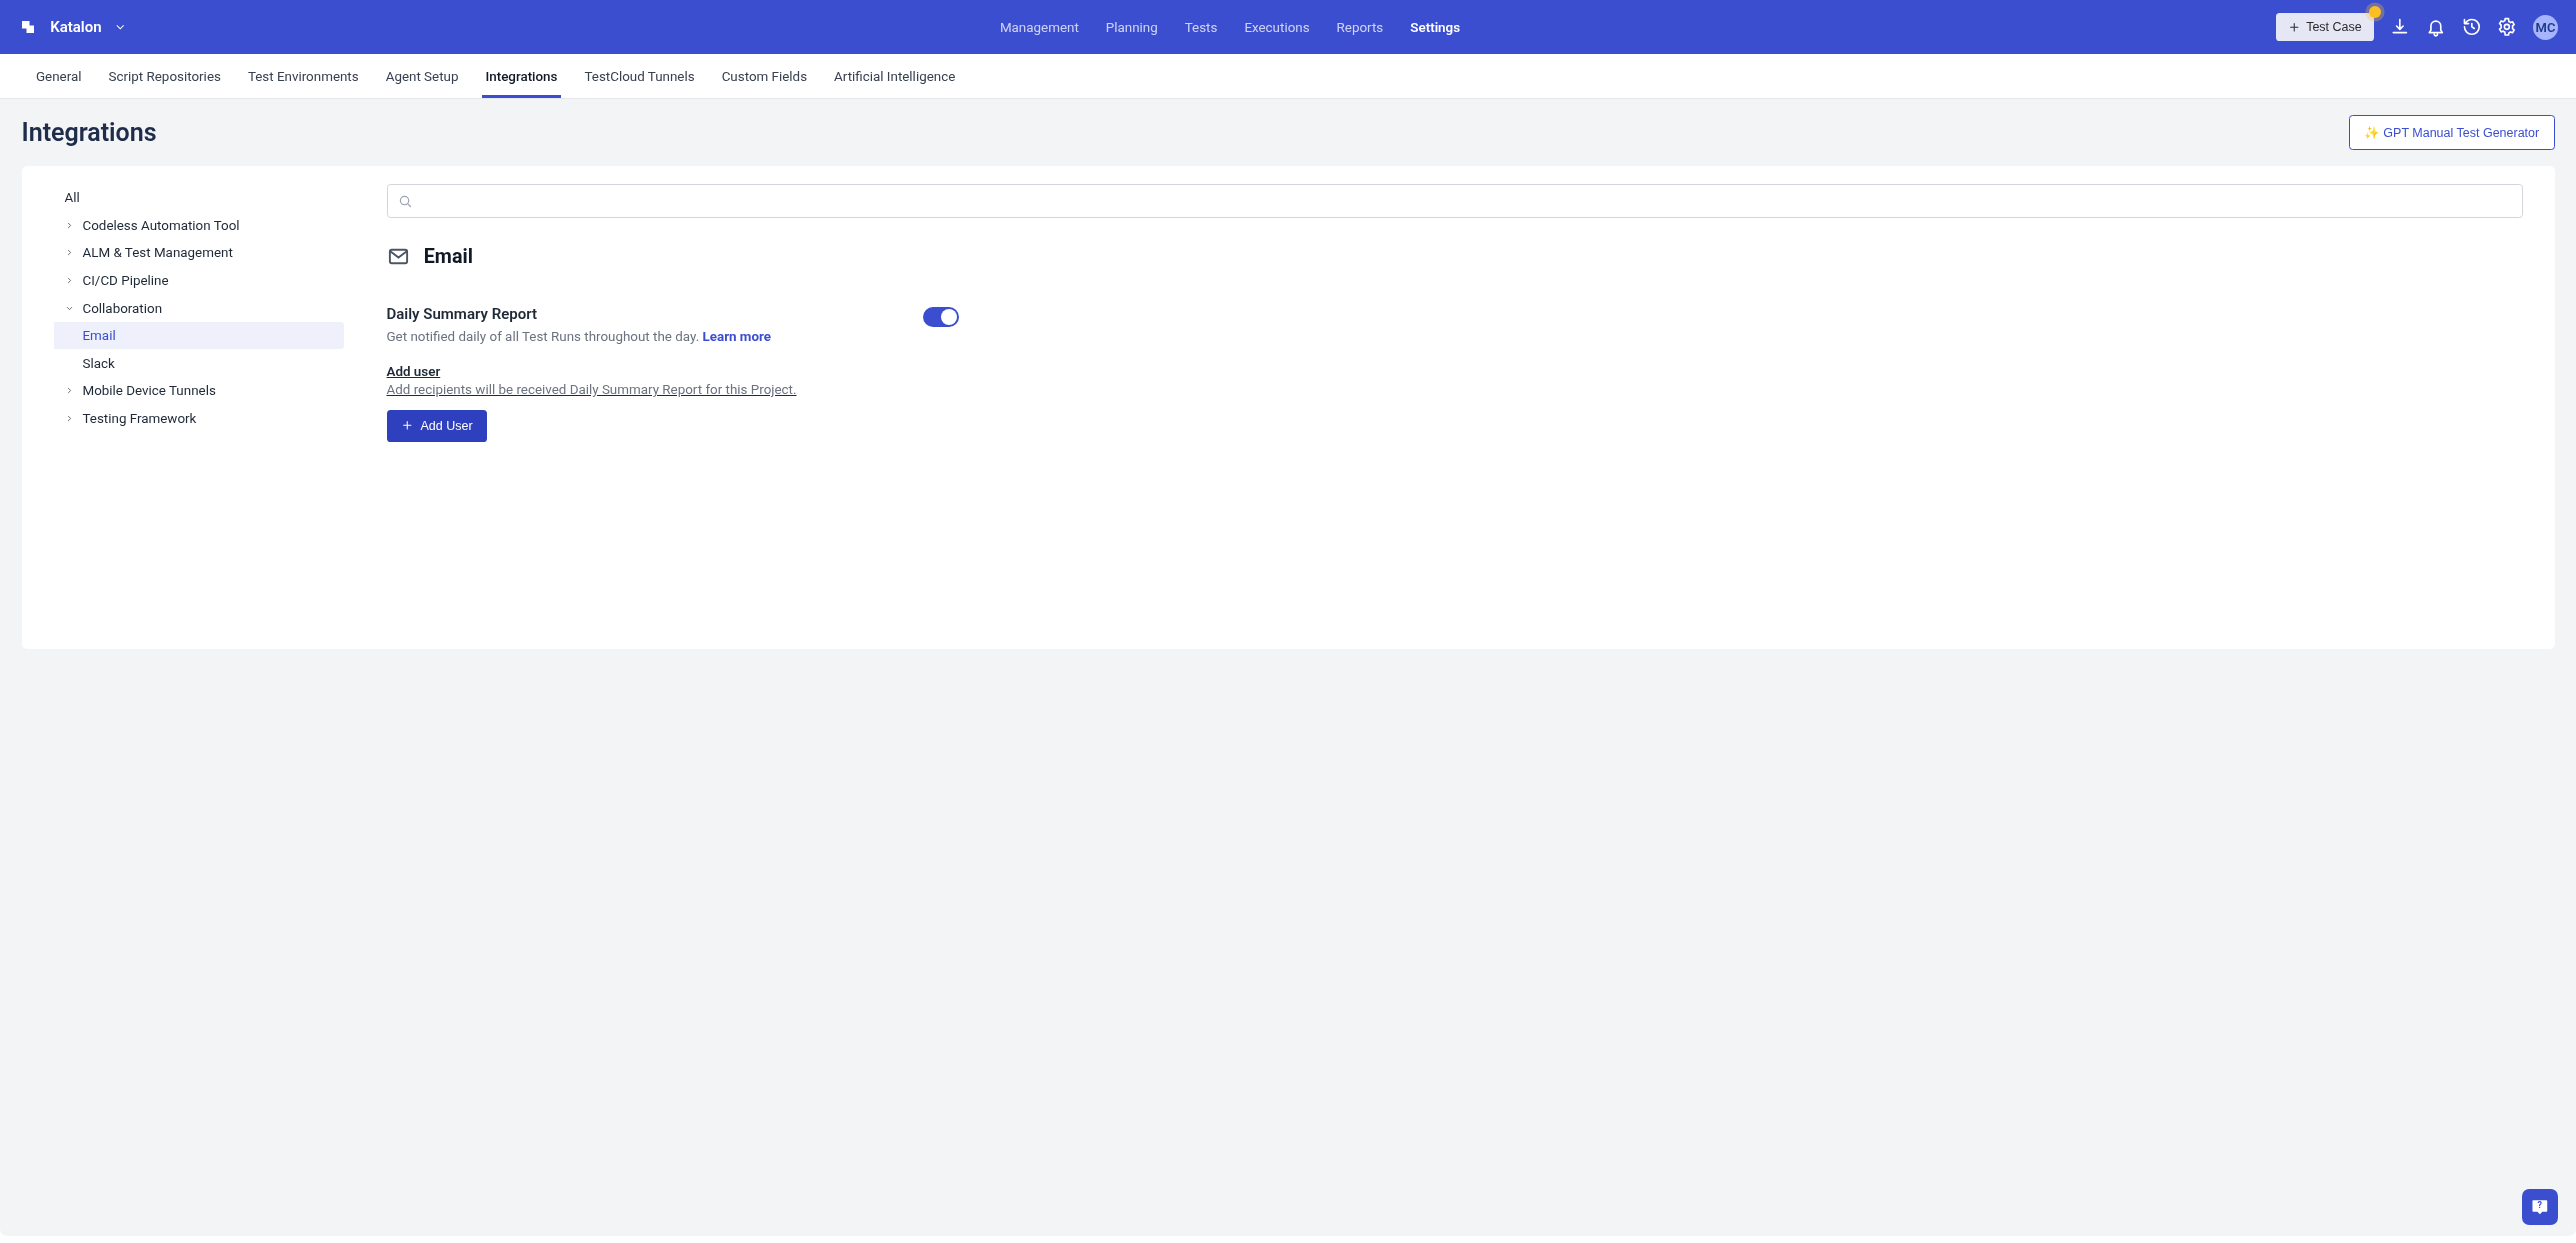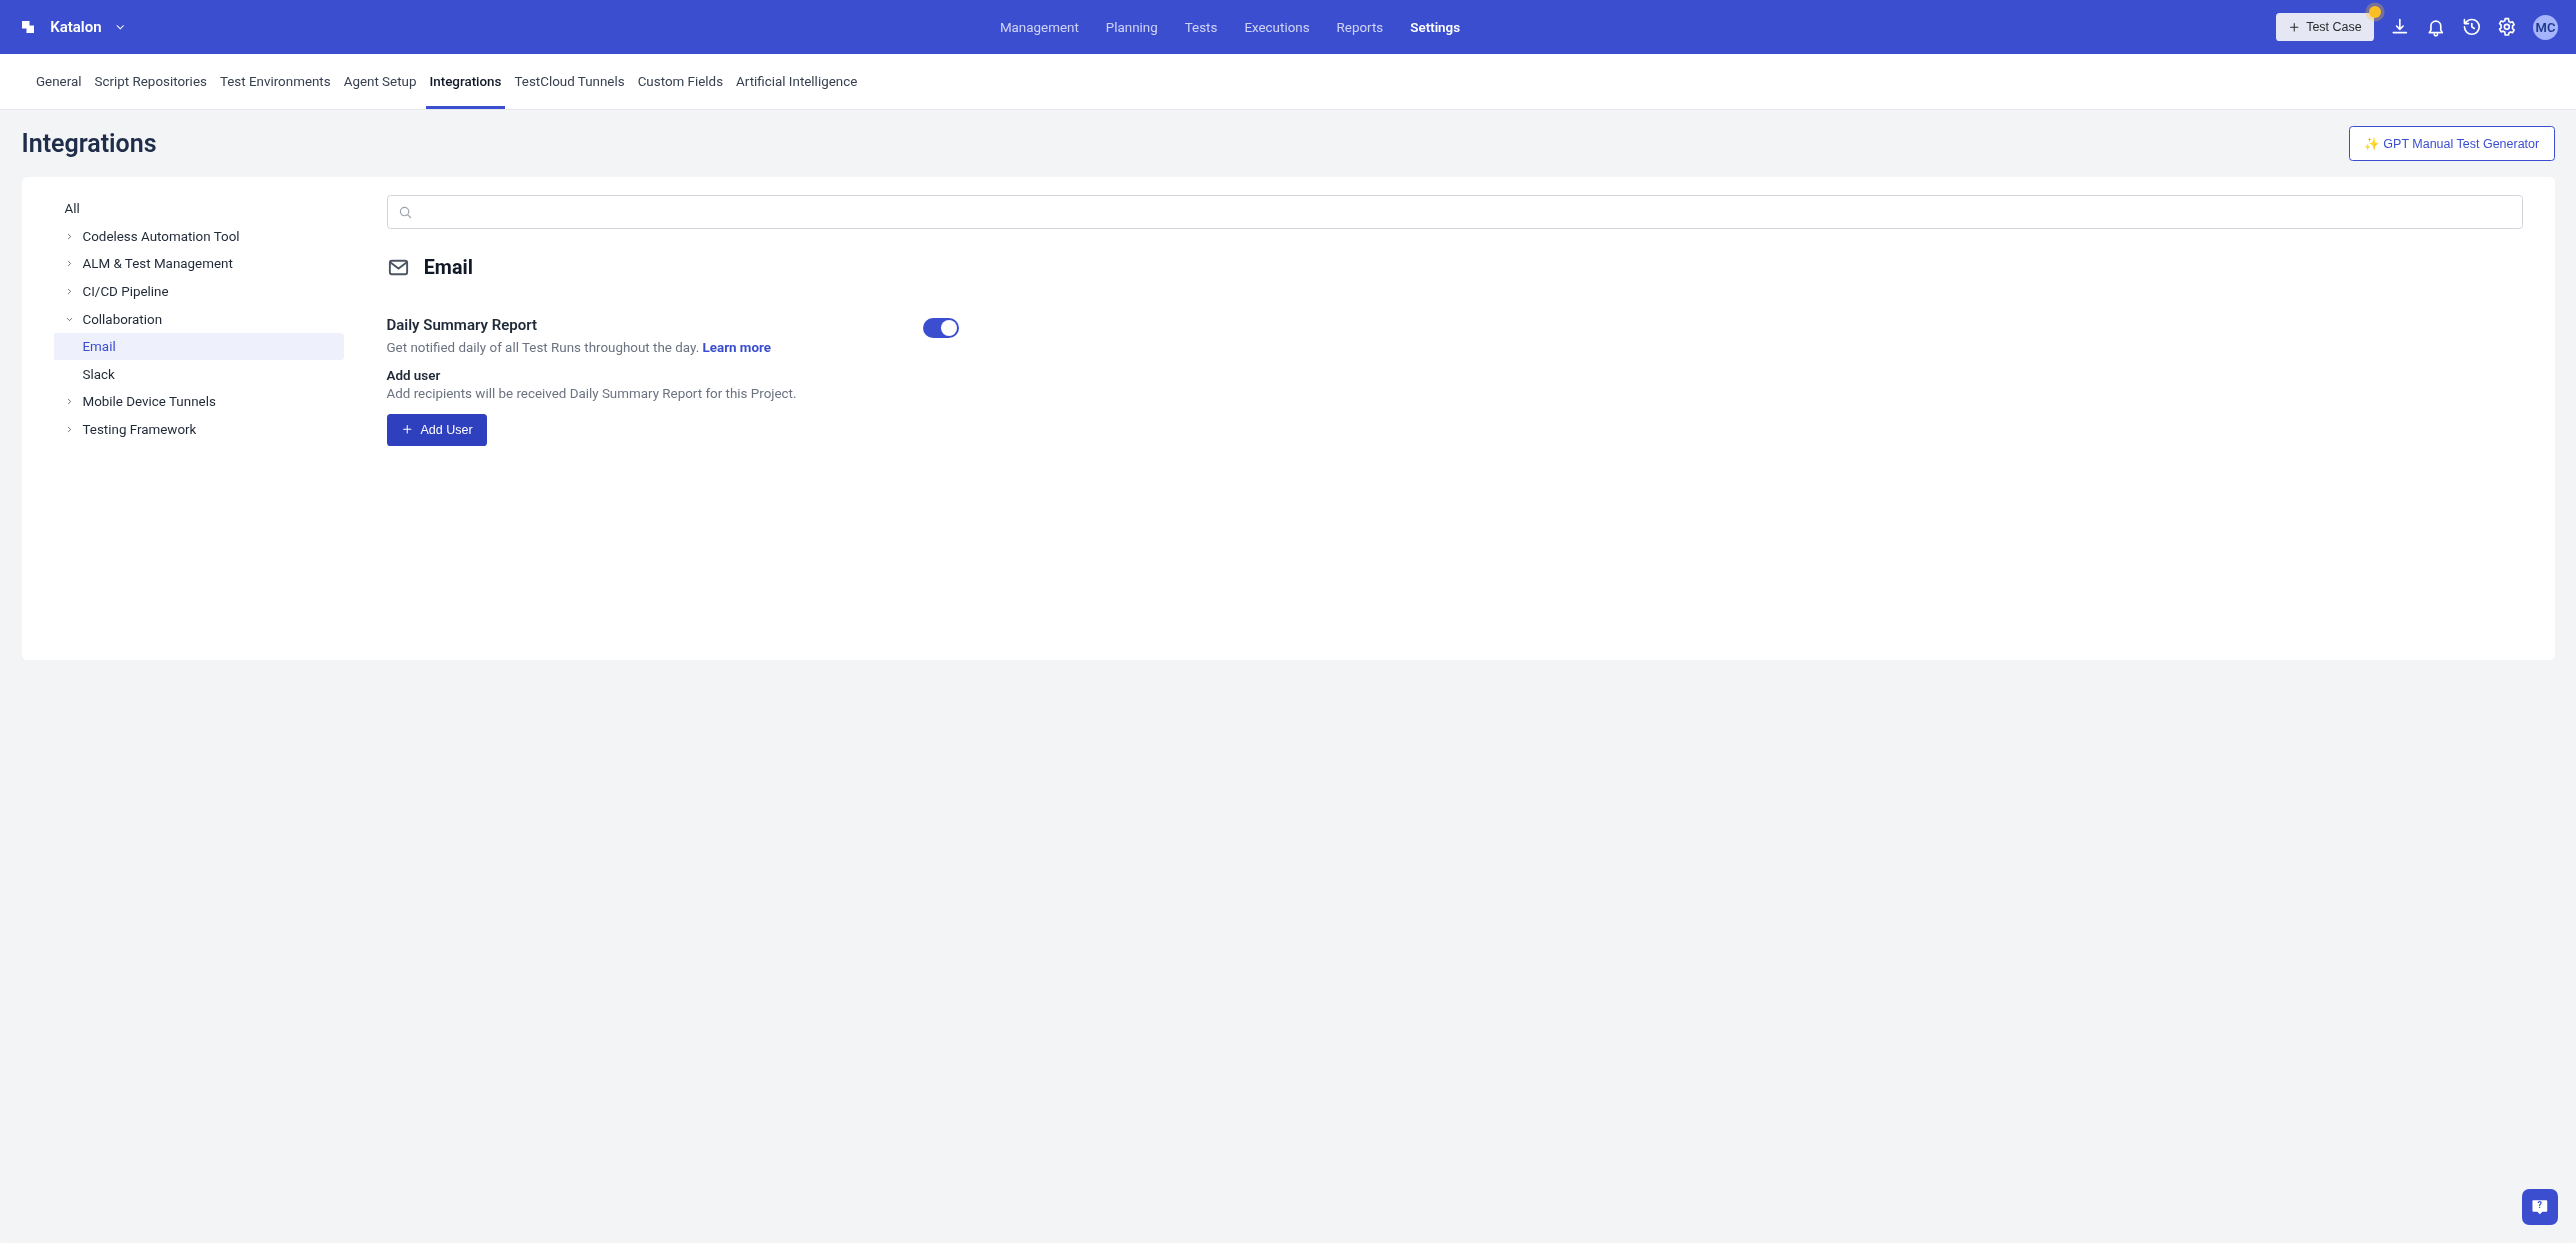--- a/index.html
+++ b/index.html
@@ -101,23 +101,23 @@
     font-weight: 600;
     display: flex;
     align-items: center;
     justify-content: center;
   }
   
   .subtabs {
     background: #fff;
     border-bottom: 0.9px solid #e5e7eb;
     display: flex;
-    gap: 13px;
+    gap: 27px;
     padding: 0 36px;
-    height: 56px;
+    height: 45px;
     align-items: center;
   }
   .subtab {
     color: #374151;
     cursor: pointer;
     position: relative;
     font-size: 13.4px;
     height: 100%;
     display: flex;
     align-items: center;
@@ -242,21 +242,21 @@
     margin-top: 37px;
     max-width: 572px;
   }
   .setting-title { font-size: 15px; font-weight: 600; color:#1f2937; }
   .setting-desc { color:#6b7280; font-size:13.4px; margin-top:5.4px; }
   .setting-desc a { color:#3b4ed0; text-decoration:none; font-weight:700;text-align:center; }
   .toggle {
     width: 36px; height: 19.7px; background:#3b4ed0; border-radius:10.7px; position:relative; cursor:pointer; flex-shrink:0; margin-top:1.8px;
   }
   .toggle .knob { position:absolute; right:1.8px; top:1.8px; width:16px; height:16px; border-radius:50%; background:#fff; }
-  .adduser-block { margin-top: 13px; }
+  .adduser-block { margin-top: 20px; text-decoration: underline; }
   .adduser-title { font-weight:600; font-size:13.4px; }
   .adduser-desc { color:#6b7280; margin-top:3.6px; font-size:13.4px; }
   .adduser-btn {
     margin-top:12.5px;
     background:#2f40be;
     color:#fff;
     border:none;
     border-radius:3.6px;
     padding:9px 14.3px;
     font-size:12.5px;

